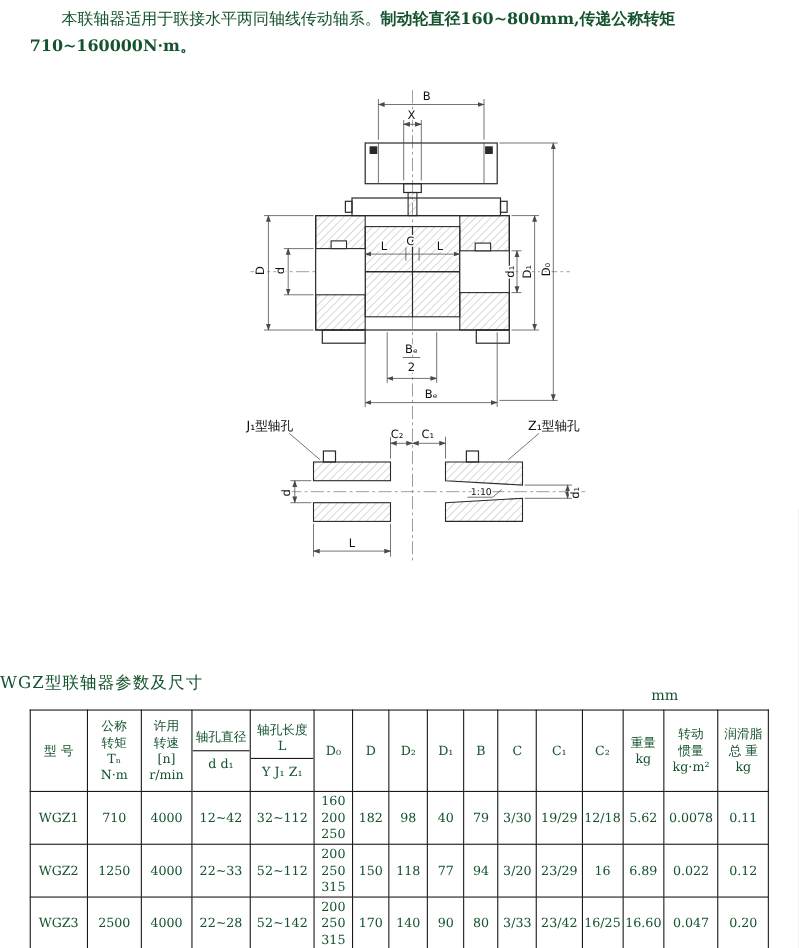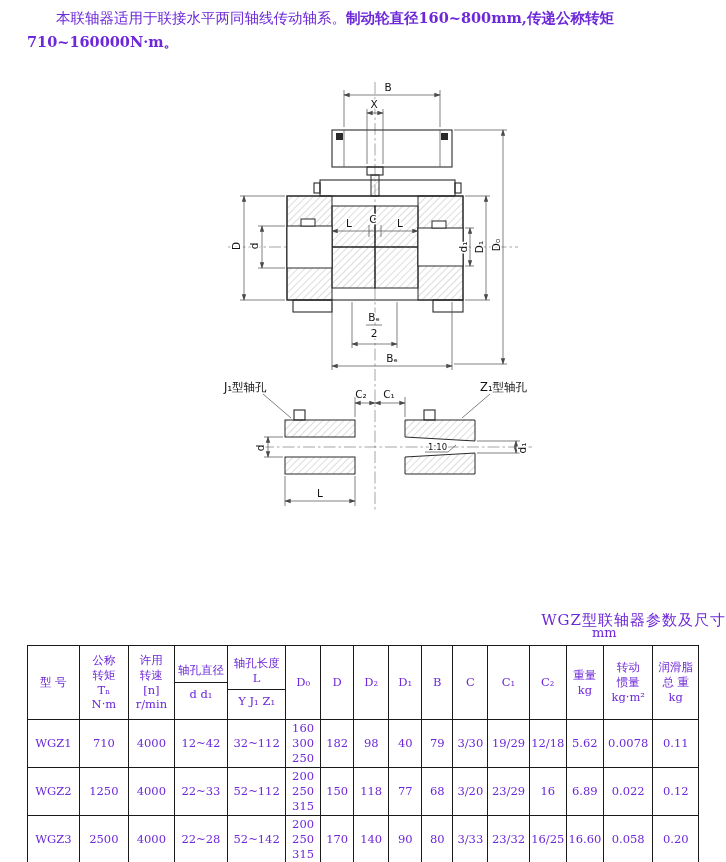--- a/index.html
+++ b/index.html
@@ -1,18 +1,18 @@
 <!DOCTYPE html>
 <html><head>
 <meta charset="utf-8">
 <style>
   html,body { margin:0; padding:0; background:#e8e8e8; }
   .page {
     position:relative; width:726px; height:862px; background:#ffffff;
-    font-family:"DejaVu Serif","DejaVu Sans",serif; color:#6d28d9; overflow:hidden;
+    font-family:"DejaVu Serif","DejaVu Sans",serif; color:#14532d; overflow:hidden;
     margin:0 auto;
   }
   .intro {
     position:absolute; left:27px; top:6px; width:672px;
     font-size:14.5px; line-height:1.6; text-indent:2em; margin:0;
   }
   .intro b { font-weight:bold; }
 
   svg.drawing { position:absolute; left:0; top:0; width:726px; height:862px; }
 
@@ -26,21 +26,21 @@
   .blk { fill:#2a2a2a; }
   .lab, .labcn, .labsm {
     font-family:"DejaVu Sans",sans-serif; fill:#111;
     paint-order:stroke; stroke:#ffffff; stroke-width:3px; stroke-linejoin:round;
   }
   .lab   { font-size:10.5px; }
   .labcn { font-size:11.5px; }
   .labsm { font-size:8.5px; }
 
   .title-row { position:absolute; top:611px; left:0; width:726px; height:22px; }
-  .table-title { position:absolute; left:0; top:0; width:726px; text-align:right;
+  .table-title { position:absolute; left:0; top:0; width:726px; text-align:left;
     font-size:15px; letter-spacing:1px; }
   .unit { position:absolute; left:592px; top:14px; font-size:13px; }
 
   table.params {
     position:absolute; left:27px; top:645px; width:672px;
     border-collapse:collapse; table-layout:fixed;
     font-size:11.5px; text-align:center;
   }
   .params th, .params td {
     border:1px solid #1a1a1a; padding:1px 1px; vertical-align:middle;
@@ -270,21 +270,21 @@
       </tr>
     </thead>
     <tbody>
       <tr>
         <td>WGZ1</td>
         <td>710</td>
         <td>4000</td>
         <td>12~42</td>
         <td>32~112</td>
         <td class="pre">160
-300
+200
 250</td>
         <td>182</td>
         <td>98</td>
         <td>40</td>
         <td>79</td>
         <td>3/30</td>
         <td>19/29</td>
         <td>12/18</td>
         <td>5.62</td>
         <td>0.0078</td>
@@ -295,21 +295,21 @@
         <td>1250</td>
         <td>4000</td>
         <td>22~33</td>
         <td>52~112</td>
         <td class="pre">200
 250
 315</td>
         <td>150</td>
         <td>118</td>
         <td>77</td>
-        <td>68</td>
+        <td>94</td>
         <td>3/20</td>
         <td>23/29</td>
         <td>16</td>
         <td>6.89</td>
         <td>0.022</td>
         <td>0.12</td>
       </tr>
       <tr>
         <td>WGZ3</td>
         <td>2500</td>
@@ -317,22 +317,22 @@
         <td>22~28</td>
         <td>52~142</td>
         <td class="pre">200
 250
 315</td>
         <td>170</td>
         <td>140</td>
         <td>90</td>
         <td>80</td>
         <td>3/33</td>
-        <td>23/32</td>
+        <td>23/42</td>
         <td>16/25</td>
         <td>16.60</td>
-        <td>0.058</td>
+        <td>0.047</td>
         <td>0.20</td>
       </tr>
     </tbody>
   </table>
 
 </div>
 
 </body></html>

